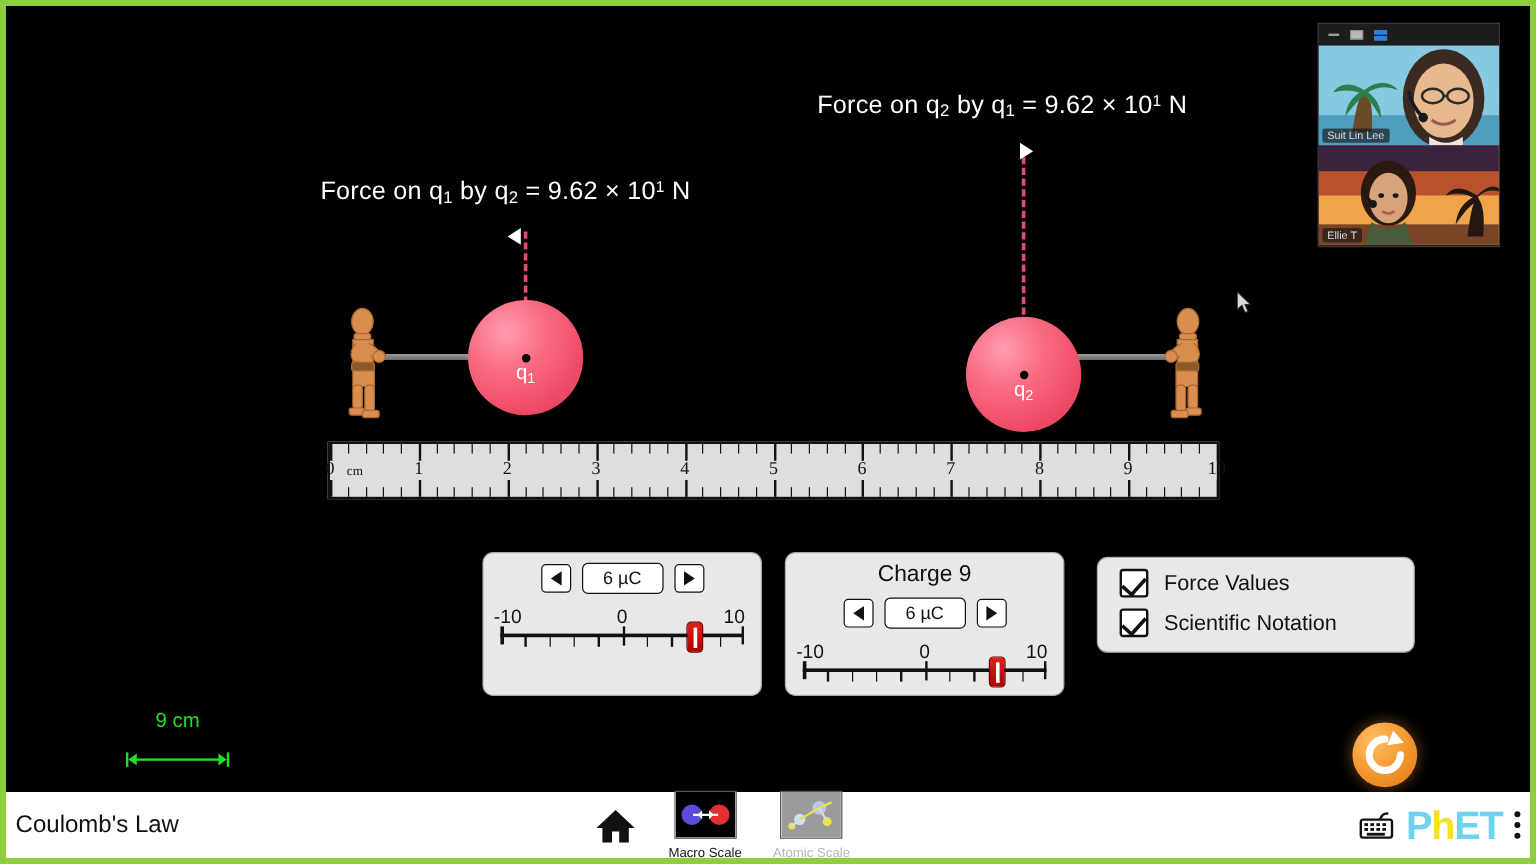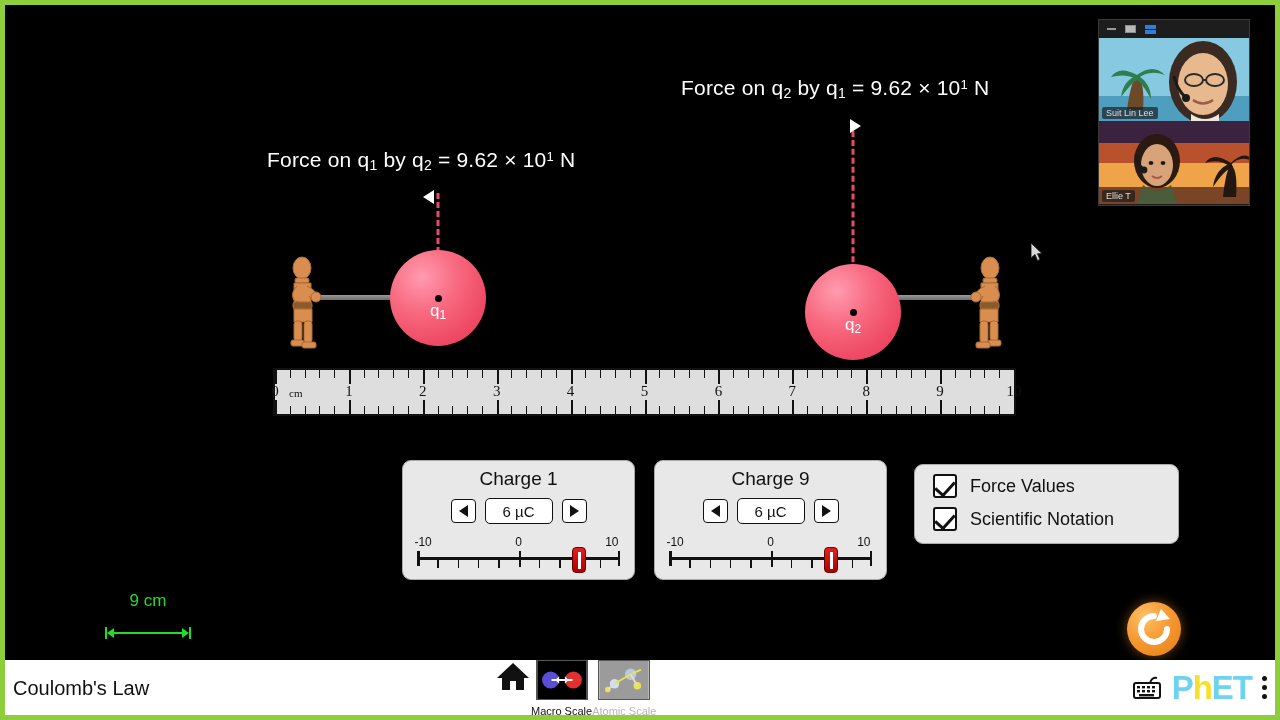--- a/index.html
+++ b/index.html
@@ -167,21 +167,21 @@
     position:absolute; top:16px; width:2.5px; height:15px; background:#111;
   }
   .slider-minor {
     position:absolute; top:24px; width:1.6px; height:9px; background:#111;
   }
   .slider-center {
     position:absolute; top:16px; width:2px; height:16px; background:#111;
   }
   .slider-label {
     position:absolute; top:0; transform:translateX(-50%);
-    font-size:12px; color:#111;
+    font-size:16px; color:#111;
   }
   .slider-thumb {
     position:absolute; top:12px;
     width:14px; height:26px;
     background:linear-gradient(#e02020,#b00000);
     border:1.4px solid #6a0000;
     border-radius:4px;
     transform:translateX(-50%);
     cursor:pointer;
   }
@@ -252,21 +252,21 @@
     background:#fff;
     display:flex; align-items:center;
   }
   #sim-title-nav {
     position:absolute; left:8px; top:50%;
     transform:translateY(-50%);
     font-size:20px; color:#111;
   }
   #nav-center {
     position:absolute; left:490px; top:0; height:100%;
-    display:flex; 
+    display:flex; align-items:center; gap:26px;
   }
   .nav-screen { position:relative; cursor:pointer; text-align:center; }
   .nav-thumb {
     width:52px; height:40px;
     border:1px solid #555;
   }
   .nav-thumb-label {
     font-size:11px; color:#111; margin-top:1px;
     white-space:nowrap;
   }
@@ -517,21 +517,20 @@
     <div id="scale-bar">
       <div class="line"></div>
       <div class="cap" style="left:0"></div>
       <div class="cap" style="right:0"></div>
       <div class="ah" style="left:2px;border-right:7px solid #22dd22;"></div>
       <div class="ah" style="right:2px;border-left:7px solid #22dd22;"></div>
     </div>
   </div>
 
   <div class="panel" id="charge1-panel">
-    <div class="panel-title">Charge 1</div>
     <div class="spinner-row">
       <div class="spin-btn">
         <span class="tri-left"></span>
       </div>
       <div class="value-box">6 µC</div>
       <div class="spin-btn">
         <span class="tri-right"></span>
       </div>
     </div>
     <div class="slider-wrap">

